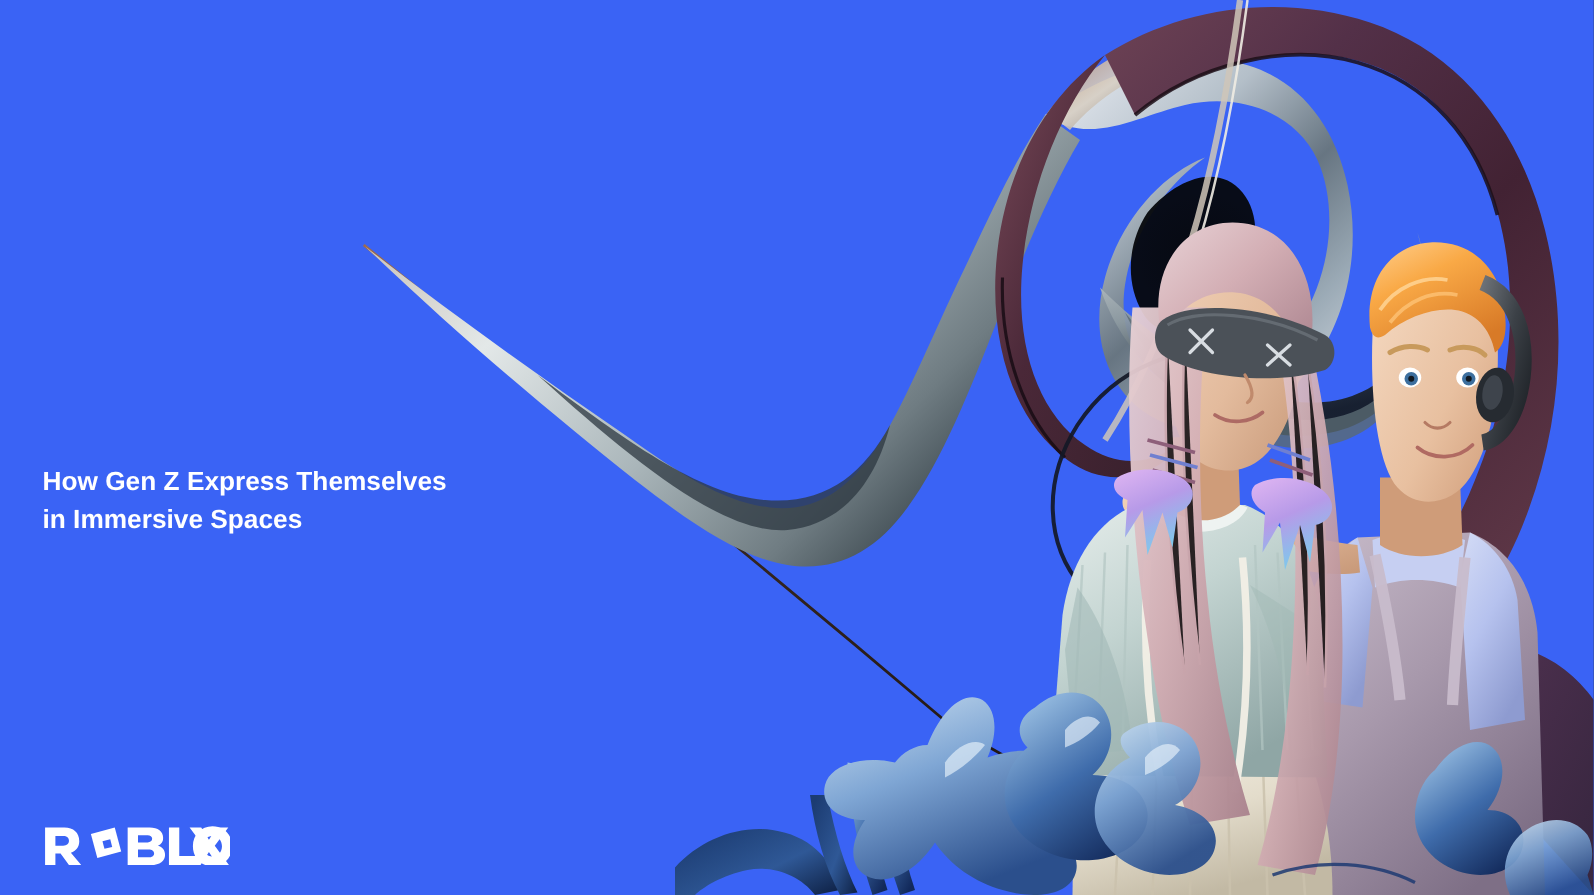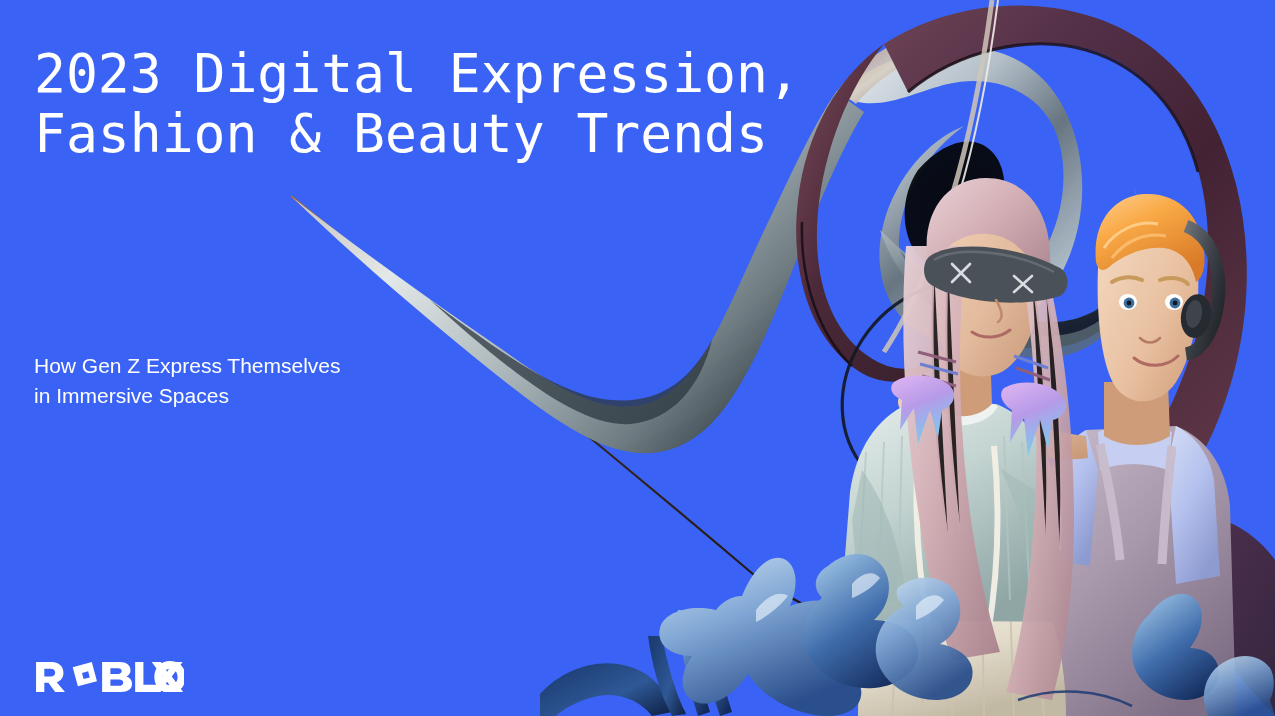--- a/index.html
+++ b/index.html
@@ -43,27 +43,27 @@
     font-size: 53px;
     line-height: 60px;
     font-weight: 400;
     letter-spacing: 0px;
     white-space: pre;
   }
 
   #subtitle {
     position: absolute;
     left: 34px;
-    top: 351px;
+    top: 371px;
     margin: 0;
     color: #ffffff;
     font-family: "Liberation Sans", sans-serif;
     font-size: 21px;
     line-height: 30px;
-    font-weight: 400;
+    font-weight: 700;
     white-space: pre;
   }
 
   
   #logo {
     position: absolute;
     left: 34px;
     top: 660px;
     height: 32px;
     display: flex;
@@ -492,22 +492,20 @@
             <path d="M916,606 C926,594 938,592 944,600 C936,610 926,616 916,620 Z"></path>
           </g>
         </g>
 
         <path d="M1018,700 C1056,686 1100,690 1132,706" fill="none" stroke="#1d3a72" stroke-width="2.6" opacity="0.85"></path>
       </g>
     </svg>
   </div>
 
   <div class="text-layer">
-    <h1 id="title"><span>2023 Digital Expression,</span>
-<span>Fashion &amp; Beauty Trends</span></h1>
 
     <p id="subtitle"><span>How Gen Z Express Themselves</span>
 <span>in Immersive Spaces</span></p>
   </div>
 
   <div id="logo" role="img" aria-label="ROBLOX">
     <svg viewBox="0 0 290 62" xmlns="http://www.w3.org/2000/svg">
 
       <path d="M4,4 L34,4 C48,4 57,12 57,25 C57,34 52,40 44,43 L60,62 L41,62 L28,44 L20,44 L20,62 L4,62 Z
                M20,17 L20,32 L32,32 C38,32 41,29 41,24.5 C41,20 38,17 32,17 Z" fill="#ffffff"></path>

